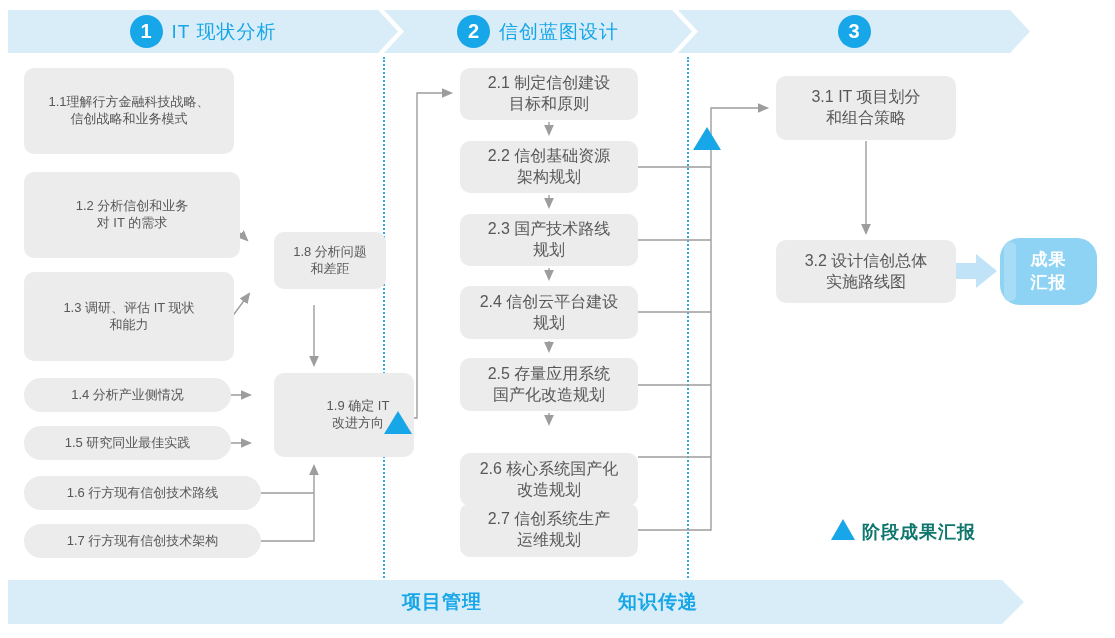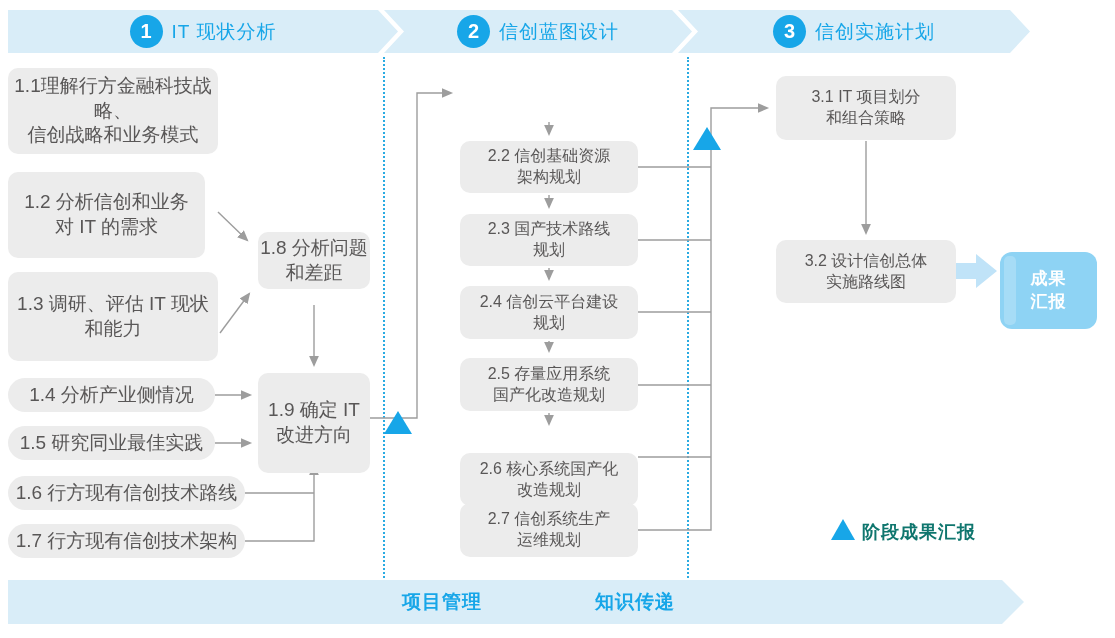--- a/index.html
+++ b/index.html
@@ -18,63 +18,63 @@
     clip-path:polygon(0 0,calc(100% - 20px) 0,100% 50%,calc(100% - 20px) 100%,0 100%,20px 50%);}
   .num-badge{width:33px;height:33px;border-radius:50%;background:#17a6e8;color:#ffffff;
     font-size:20px;font-weight:bold;display:flex;align-items:center;justify-content:center;flex:0 0 auto;}
   .banner-title{color:#17a6e8;font-size:19px;font-weight:normal;letter-spacing:1px;white-space:nowrap;}
 
   #banner-bottom{position:absolute;left:8px;top:580px;width:1016px;height:44px;background:#d9edf8;
     clip-path:polygon(0 0,calc(100% - 22px) 0,100% 50%,calc(100% - 22px) 100%,0 100%);z-index:1;}
   .footer-label{position:absolute;top:0;height:44px;line-height:44px;color:#17a6e8;
     font-size:19px;font-weight:bold;letter-spacing:1px;white-space:nowrap;}
   #footer-label-left{left:394px;}
-  #footer-label-right{left:587px;}
+  #footer-label-right{left:610px;}
 
   
   .phase-divider{position:absolute;top:57px;height:521px;width:0;
     border-left:2px dotted #2aabe2;z-index:0;}
   #divider-1{left:383px;}
   #divider-2{left:687px;}
 
   
   #connectors{position:absolute;left:0;top:0;width:1115px;height:638px;z-index:2;pointer-events:none;}
 
   
   .task{position:absolute;background:#ececec;border-radius:10px;color:#595757;
     display:flex;align-items:center;justify-content:center;text-align:center;
     white-space:pre-line;z-index:3;line-height:1.3;}
   .pill{border-radius:17px;}
-  .c1{font-size:19px;}
+  .c1{font-size:13px;margin-left:16px;}
   .c2,.c3{font-size:16px;}
 
   #b1-1{left:8px;top:68px;width:210px;height:86px;}
-  #b1-2{left:8px;top:172px;width:197px;height:86px;}
+  #b1-2{left:8px;top:172px;width:216px;height:86px;}
   #b1-3{left:8px;top:272px;width:210px;height:89px;}
   #b1-4{left:8px;top:378px;width:207px;height:34px;}
   #b1-5{left:8px;top:426px;width:207px;height:34px;}
   #b1-6{left:8px;top:476px;width:237px;height:34px;}
   #b1-7{left:8px;top:524px;width:237px;height:34px;text-align:right;}
   #b1-8{left:258px;top:232px;width:112px;height:57px;}
-  #b1-9{left:258px;top:373px;width:112px;height:100px;}
+  #b1-9{left:258px;top:373px;width:112px;height:84px;padding-left:28px;}
 
   #b2-1{left:460px;top:68px;width:178px;height:52px;}
   #b2-2{left:460px;top:141px;width:178px;height:52px;}
   #b2-3{left:460px;top:214px;width:178px;height:52px;}
   #b2-4{left:460px;top:286px;width:178px;height:53px;}
   #b2-5{left:460px;top:358px;width:178px;height:53px;}
   #b2-6{left:460px;top:431px;width:178px;height:53px;margin-top:22px;}
   #b2-7{left:460px;top:503px;width:178px;height:54px;text-align:center;}
 
   #b3-1{left:776px;top:76px;width:180px;height:64px;}
   #b3-2{left:776px;top:240px;width:180px;height:63px;}
 
   
-  #result-box{position:absolute;left:1000px;top:252px;width:97px;height:77px;background:#8ed3f4;
-    border-radius:12px;z-index:3;display:flex;align-items:center;justify-content:center;}
+  #result-box{position:absolute;left:1000px;top:238px;width:97px;height:67px;background:#8ed3f4;
+    border-radius:20px;z-index:3;display:flex;align-items:center;justify-content:center;}
   #result-box .stripe{position:absolute;left:4px;top:4px;bottom:4px;width:12px;
     background:#a6dcf6;border-radius:5px;}
   #result-box .result-text{position:relative;color:#ffffff;font-size:17px;font-weight:bold;
     text-align:center;white-space:pre-line;line-height:1.35;letter-spacing:1px;}
 
   
   .milestone{position:absolute;width:0;height:0;z-index:4;
     border-left:14px solid transparent;border-right:14px solid transparent;
     border-bottom:23px solid #17a6e8;}
   #milestone-1{left:384px;top:411px;}
@@ -95,21 +95,20 @@
   <div class="banner" id="banner-1">
     <div class="num-badge">1</div>
     <div class="banner-title">IT 现状分析</div>
   </div>
   <div class="banner notched" id="banner-2">
     <div class="num-badge">2</div>
     <div class="banner-title">信创蓝图设计</div>
   </div>
   <div class="banner notched" id="banner-3">
     <div class="num-badge">3</div>
-    <div class="banner-title">信创实施计划</div>
   </div>
 
   <svg id="connectors" viewBox="0 0 1115 638" xmlns="http://www.w3.org/2000/svg">
     <defs>
       <marker id="ah" markerWidth="9" markerHeight="8" refX="6.5" refY="3.5" orient="auto">
         <path d="M0,0 L8,3.5 L0,7 z" fill="#9d9d9d"></path>
       </marker>
     </defs>
     <g stroke="#9d9d9d" stroke-width="1.4" fill="none">
 
@@ -150,20 +149,22 @@
 和能力</div>
   <div class="task c1 pill" id="b1-4">1.4 分析产业侧情况</div>
   <div class="task c1 pill" id="b1-5">1.5 研究同业最佳实践</div>
   <div class="task c1 pill" id="b1-6">1.6 行方现有信创技术路线</div>
   <div class="task c1 pill" id="b1-7">1.7 行方现有信创技术架构</div>
   <div class="task c1" id="b1-8">1.8 分析问题
 和差距</div>
   <div class="task c1" id="b1-9">1.9 确定 IT
 改进方向</div>
 
+  <div class="task c2" id="b2-1">2.1 制定信创建设
+目标和原则</div>
   <div class="task c2" id="b2-2">2.2 信创基础资源
 架构规划</div>
   <div class="task c2" id="b2-3">2.3 国产技术路线
 规划</div>
   <div class="task c2" id="b2-4">2.4 信创云平台建设
 规划</div>
   <div class="task c2" id="b2-5">2.5 存量应用系统
 国产化改造规划</div>
   <div class="task c2" id="b2-6">2.6 核心系统国产化
 改造规划</div>

